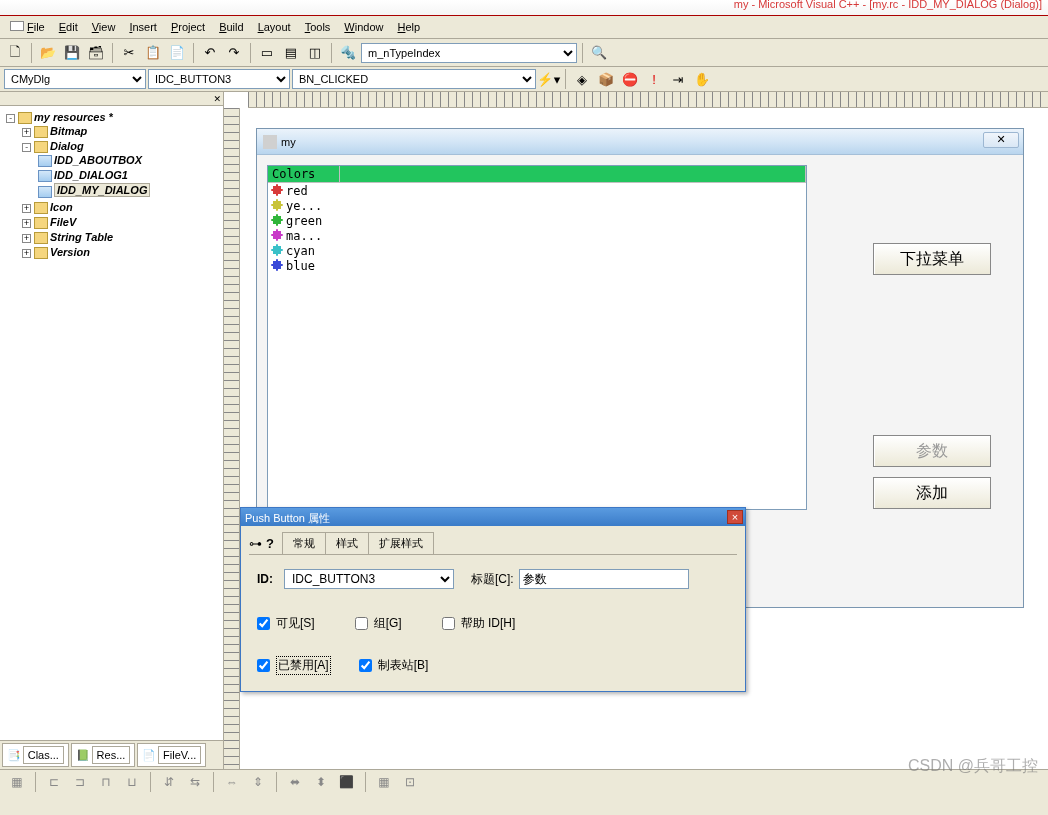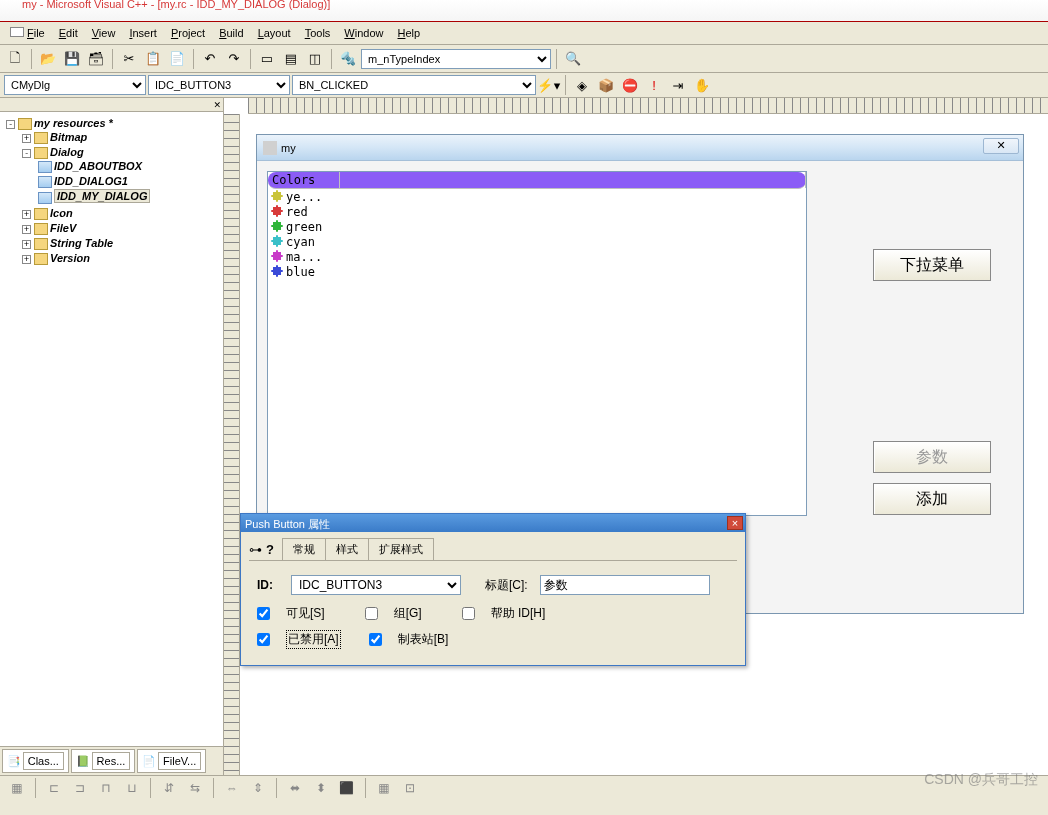--- a/index.html
+++ b/index.html
@@ -1,17 +1,17 @@
 <!DOCTYPE html>
 <html><head>
 <meta charset="utf-8">
 <style>
 * { box-sizing: border-box; margin: 0; padding: 0; }
 body { font-family: "Microsoft Sans Serif", Tahoma, sans-serif; font-size: 11px; background: #ece9d8; width: 1048px; height: 815px; overflow: hidden; position: relative; }
-.titlebar { background: linear-gradient(#fff, #f5f5f5); color: #d63838; height: 22px; padding: 0 22px; font-size: 11px; line-height: 8px; overflow: hidden; border-bottom: 1px solid #a00; }
+.titlebar { background: linear-gradient(#fff, #f5f5f5); color: #d63838; height: 16px; padding: 0 6px; font-size: 11px; line-height: 8px; overflow: hidden; border-bottom: 1px solid #a00; text-align: right; }
 .menubar { background: #ece9d8; border-bottom: 1px solid #aca899; padding: 2px 4px; display: flex; gap: 2px; }
 .menubar span { padding: 3px 6px; cursor: default; }
 .menubar u { text-decoration: underline; }
 .toolbar { background: #ece9d8; border-bottom: 1px solid #aca899; padding: 2px 4px; display: flex; align-items: center; gap: 2px; height: 28px; }
 .tb-btn { width: 22px; height: 22px; display: inline-flex; align-items: center; justify-content: center; cursor: pointer; border: 1px solid transparent; font-size: 13px; }
 .tb-sep { width: 1px; height: 20px; background: #aca899; margin: 0 3px; }
 .tb-combo { border: 1px solid #7f9db9; background: #fff; height: 20px; padding: 1px 2px; font-size: 11px; }
 .main { display: flex; height: calc(100% - 8px - 24px - 28px - 25px - 28px - 25px); }
 .sidebar { width: 224px; border-right: 1px solid #aca899; background: #fff; display: flex; flex-direction: column; }
 .sidebar-head { height: 14px; background: #ece9d8; border-bottom: 1px solid #aca899; display: flex; justify-content: flex-end; align-items: center; padding-right: 2px; }
@@ -28,46 +28,46 @@
 .editor { flex: 1; background: #fff; position: relative; overflow: hidden; }
 .ruler-h { position: absolute; top: 0; left: 24px; right: 0; height: 16px; background: #ece9d8; border-bottom: 1px solid #aca899; background-image: repeating-linear-gradient(to right, #888 0, #888 1px, transparent 1px, transparent 8px); }
 .ruler-v { position: absolute; top: 16px; left: 0; bottom: 0; width: 16px; background: #ece9d8; border-right: 1px solid #aca899; background-image: repeating-linear-gradient(to bottom, #888 0, #888 1px, transparent 1px, transparent 8px); }
 .canvas { position: absolute; top: 16px; left: 16px; right: 0; bottom: 0; background: #fff; }
 .dialog-preview { position: absolute; top: 20px; left: 16px; width: 768px; height: 480px; border: 1px solid #7a96b0; background: #f4f4f4; }
 .dlg-title { height: 26px; background: linear-gradient(#ebf3fb, #d4e6f6, #b9d5ee); border-bottom: 1px solid #a5bfd8; display: flex; align-items: center; padding: 0 6px; position: relative; }
 .dlg-title .icon { width: 14px; height: 14px; background: #d0d0d0; margin-right: 4px; }
 .dlg-close { position: absolute; right: 4px; top: 3px; width: 36px; height: 16px; border: 1px solid #9db7d2; background: linear-gradient(#f0f5fb,#d9e7f5); text-align: center; font-size: 11px; cursor: pointer; border-radius: 2px; }
 .dlg-body { position: absolute; top: 26px; left: 0; right: 0; bottom: 0; padding: 10px; }
 .listbox { width: 540px; height: 345px; background: #fff; border: 1px solid #7f9db9; }
-.listbox-hdr { background: #8b5cf6; border-bottom: 1px solid #c0c0c0; display: flex; border-radius: 8px; }
+.listbox-hdr { background: #22c55e; border-bottom: 1px solid #c0c0c0; display: flex; }
 .listbox-hdr span { border-right: 1px solid #c0c0c0; padding: 1px 4px; font-family: "SimSun", monospace; font-size: 12px; }
 .listbox-body { font-family: "SimSun", monospace; font-size: 12px; padding: 0px 2px; }
 .listbox-body div { display: flex; align-items: center; gap: 2px; height: 15px; }
 .color-ico { width: 14px; height: 13px; }
 .dlg-btns { position: absolute; right: 10px; top: 40px; width: 140px; }
 .win-btn { width: 118px; height: 32px; border: 1px solid #888; background: linear-gradient(#fff, #ece9d8); margin-bottom: 10px; cursor: pointer; display: flex; align-items: center; justify-content: center; font-size: 16px; box-shadow: 1px 1px 0 #fff inset; }
 .win-btn.disabled { color: #999; }
 .props-dialog { position: absolute; top: 399px; left: 0px; width: 506px; border: 1px solid #3d77c4; background: #ece9d8; z-index: 10; box-shadow: 2px 2px 4px rgba(0,0,0,0.3); }
 .props-title { height: 18px; background: linear-gradient(#5a9be0, #3a7bc8); color: #fff; display: flex; align-items: flex-end; padding: 0 4px; font-size: 11px; position: relative; }
 .props-title .x { position: absolute; right: 2px; top: 2px; width: 16px; height: 14px; background: #d04a3a; color: #fff; text-align: center; line-height: 13px; cursor: pointer; border: 1px solid #a03020; }
 .props-tabs { display: flex; padding: 6px 8px 0; gap: 0; align-items: center; }
 .props-tabs .pin { font-size: 13px; margin-right: 4px; cursor: pointer; }
 .props-tabs .q { font-size: 13px; margin-right: 8px; cursor: pointer; font-weight: bold; }
 .props-tabs .tab { padding: 3px 10px; border: 1px solid #aca899; border-bottom: none; background: #ece9d8; cursor: pointer; margin-right: -1px; }
 .props-tabs .tab.active { background: #ece9d8; position: relative; z-index: 1; }
 .props-body { border-top: 1px solid #aca899; margin: 0 8px 8px; padding: 14px 8px 8px; background: #ece9d8; }
-.props-row { display: flex; align-items: center; gap: 12px; margin-bottom: 10px; }
+.props-row { display: flex; align-items: center; gap: 5px; margin-bottom: 10px; }
 .props-row label { font-size: 12px; }
 .props-input { border: 1px solid #7f9db9; background: #fff; height: 20px; padding: 1px 3px; font-size: 12px; }
 .chk-row { display: flex; gap: 40px; }
-.chk { display: flex; align-items: center; gap: 16px; font-size: 12px; }
+.chk { display: flex; align-items: center; gap: 6px; font-size: 12px; margin-top: 16px; }
 .chk input { width: 13px; height: 13px; }
 .statusbar { height: 25px; background: #ece9d8; border-top: 1px solid #aca899; display: flex; align-items: center; padding: 2px 6px; gap: 4px; }
 .sb-btn { width: 22px; height: 20px; border: 1px solid transparent; display: inline-flex; align-items: center; justify-content: center; color: #888; font-size: 12px; }
-.watermark { position: absolute; right: 10px; bottom: 26px; color: rgba(120,120,120,0.6); font-size: 14px; }
+.watermark { position: absolute; right: 10px; bottom: 38px; color: rgba(120,120,120,0.6); font-size: 16px; }
 </style>
 </head>
 <body>
 
 <div class="titlebar">my - Microsoft Visual C++ - [my.rc - IDD_MY_DIALOG (Dialog)]</div>
 
 <div class="menubar">
   <span><span style="width:12px;height:10px;display:inline-block;background:#fff;border:1px solid #888;margin-right:3px;"></span><u>F</u>ile</span>
   <span><u>E</u>dit</span>
   <span><u>V</u>iew</span>
@@ -92,21 +92,21 @@
   <span class="tb-btn">📄</span>
   <span class="tb-sep"></span>
   <span class="tb-btn">↶</span>
   <span class="tb-btn">↷</span>
   <span class="tb-sep"></span>
   <span class="tb-btn">▭</span>
   <span class="tb-btn">▤</span>
   <span class="tb-btn">◫</span>
   <span class="tb-sep"></span>
   <span class="tb-btn">🔩</span>
-  <select class="tb-combo" style="width:190px"><option>m_nTypeIndex</option></select>
+  <select class="tb-combo" style="width:216px"><option>m_nTypeIndex</option></select>
   <span class="tb-sep"></span>
   <span class="tb-btn">🔍</span>
 </div>
 
 <div class="toolbar" style="height:25px">
   <select class="tb-combo" style="width:142px"><option>CMyDlg</option></select>
   <select class="tb-combo" style="width:142px"><option>IDC_BUTTON3</option></select>
   <select class="tb-combo" style="width:244px"><option>BN_CLICKED</option></select>
   <span class="tb-btn">⚡▾</span>
   <span class="tb-sep"></span>
@@ -162,47 +162,47 @@
         </div>
         <div class="dlg-body">
           <div class="listbox">
             <div class="listbox-hdr">
                 <span style="width:72px">Colors</span>
                 <span style="flex:1"></span>
               </div>
             <div class="listbox-body" id="color-list">
                 <div>
                   <svg class="color-ico" viewBox="0 0 14 13">
+                    <path d="M3 2h3v-1a1 1 0 012 0v1h3v3h1a1 1 0 010 2h-1v3h-3v1a1 1 0 01-2 0v-1h-3v-3h-1a1 1 0 010-2h1z" fill="#d83a3a"></path>
+                  </svg>
+                  <span>red</span>
+                </div>
+                <div>
+                  <svg class="color-ico" viewBox="0 0 14 13">
                     <path d="M3 2h3v-1a1 1 0 012 0v1h3v3h1a1 1 0 010 2h-1v3h-3v1a1 1 0 01-2 0v-1h-3v-3h-1a1 1 0 010-2h1z" fill="#c9c43a"></path>
                   </svg>
                   <span>ye...</span>
                 </div>
                 <div>
                   <svg class="color-ico" viewBox="0 0 14 13">
-                    <path d="M3 2h3v-1a1 1 0 012 0v1h3v3h1a1 1 0 010 2h-1v3h-3v1a1 1 0 01-2 0v-1h-3v-3h-1a1 1 0 010-2h1z" fill="#d83a3a"></path>
-                  </svg>
-                  <span>red</span>
-                </div>
-                <div>
-                  <svg class="color-ico" viewBox="0 0 14 13">
                     <path d="M3 2h3v-1a1 1 0 012 0v1h3v3h1a1 1 0 010 2h-1v3h-3v1a1 1 0 01-2 0v-1h-3v-3h-1a1 1 0 010-2h1z" fill="#2fb53a"></path>
                   </svg>
                   <span>green</span>
                 </div>
                 <div>
                   <svg class="color-ico" viewBox="0 0 14 13">
+                    <path d="M3 2h3v-1a1 1 0 012 0v1h3v3h1a1 1 0 010 2h-1v3h-3v1a1 1 0 01-2 0v-1h-3v-3h-1a1 1 0 010-2h1z" fill="#c83ac8"></path>
+                  </svg>
+                  <span>ma...</span>
+                </div>
+                <div>
+                  <svg class="color-ico" viewBox="0 0 14 13">
                     <path d="M3 2h3v-1a1 1 0 012 0v1h3v3h1a1 1 0 010 2h-1v3h-3v1a1 1 0 01-2 0v-1h-3v-3h-1a1 1 0 010-2h1z" fill="#3ac0c8"></path>
                   </svg>
                   <span>cyan</span>
-                </div>
-                <div>
-                  <svg class="color-ico" viewBox="0 0 14 13">
-                    <path d="M3 2h3v-1a1 1 0 012 0v1h3v3h1a1 1 0 010 2h-1v3h-3v1a1 1 0 01-2 0v-1h-3v-3h-1a1 1 0 010-2h1z" fill="#c83ac8"></path>
-                  </svg>
-                  <span>ma...</span>
                 </div>
                 <div>
                   <svg class="color-ico" viewBox="0 0 14 13">
                     <path d="M3 2h3v-1a1 1 0 012 0v1h3v3h1a1 1 0 010 2h-1v3h-3v1a1 1 0 01-2 0v-1h-3v-3h-1a1 1 0 010-2h1z" fill="#3a4ad8"></path>
                   </svg>
                   <span>blue</span>
                 </div>
               </div>
           </div>
           <div class="dlg-btns">

